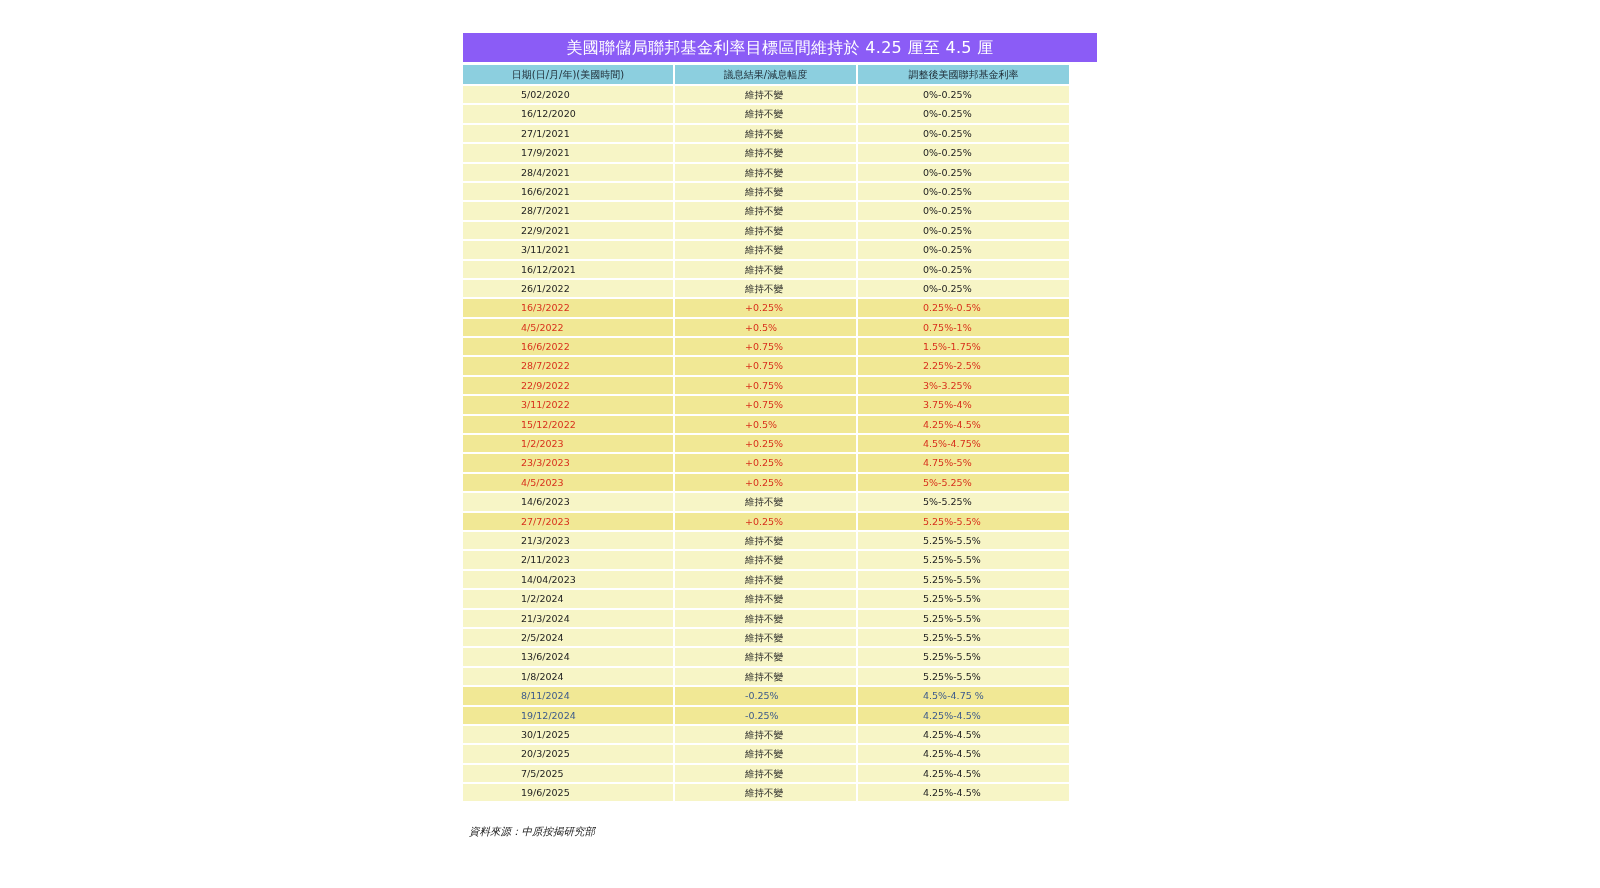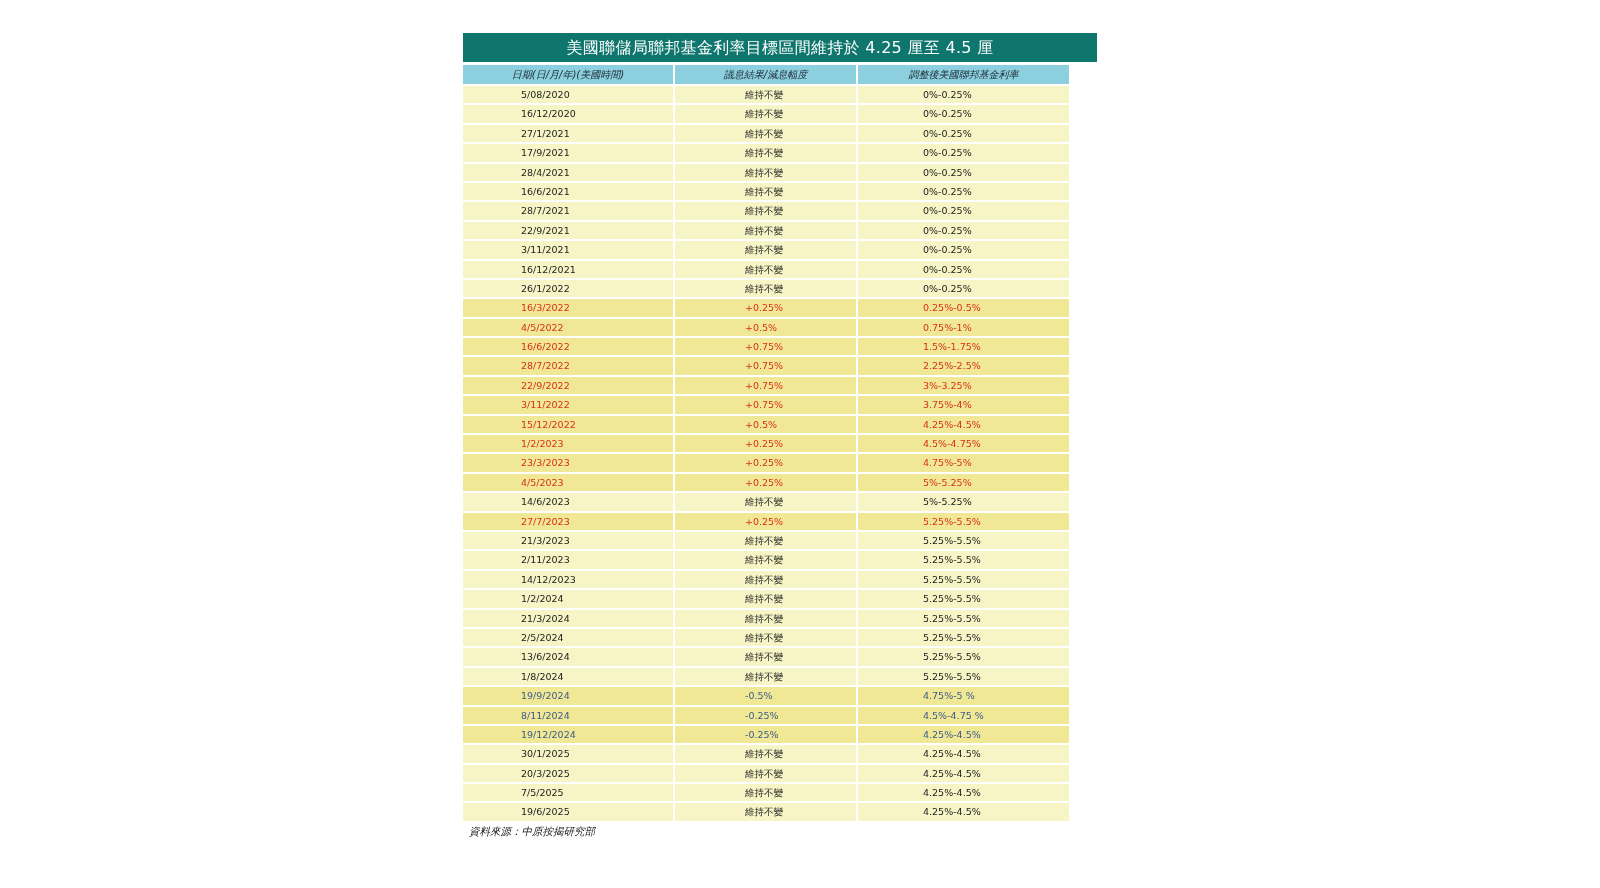--- a/index.html
+++ b/index.html
@@ -1,19 +1,19 @@
 <!DOCTYPE html>
 <html><head>
 <meta charset="utf-8">
 <style>
   html, body { margin:0; padding:0; background:#ffffff; }
   body { width:1600px; height:888px; position:relative; font-family:"DejaVu Sans","Liberation Sans",sans-serif; overflow:hidden; }
   .wrap { position:absolute; left:463px; top:33px; width:634px; }
-  .title { height:29px; background:#0f766e; color:#ffffff; font-size:16px; line-height:29px; text-align:center; letter-spacing:0.3px; }
-  .hdr { display:flex; margin-top:3px; height:19px;font-style:italic; }
+  .title { height:29px; background:#8b5cf6; color:#ffffff; font-size:16px; line-height:29px; text-align:center; letter-spacing:0.3px; }
+  .hdr { display:flex; margin-top:3px; height:19px; }
   .hdr > div { background:#8ccfdf; color:#1d2a33; font-size:10px; line-height:19px; text-align:center; }
   .c1 { width:210px; }
   .c2 { width:181px; margin-left:2px; }
   .c3 { width:211px; margin-left:2px; }
   .rows { margin-top:2px; }
   .row { display:flex; height:17.4px; margin-bottom:2px; }
   .row > div { font-size:9.5px; line-height:17.4px; white-space:nowrap; }
   .row .c1 { padding-left:58px; box-sizing:border-box; }
   .row .c2 { padding-left:70px; box-sizing:border-box; }
   .row .c3 { padding-left:65px; box-sizing:border-box; }
@@ -27,21 +27,21 @@
 
 <div class="wrap">
   <div class="title">美國聯儲局聯邦基金利率目標區間維持於 4.25 厘至 4.5 厘</div>
   <div class="hdr">
     <div class="c1">日期(日/月/年)(美國時間)</div>
     <div class="c2">議息結果/減息幅度</div>
     <div class="c3">調整後美國聯邦基金利率</div>
   </div>
   <div class="rows" id="rows">
       <div class="row hold">
-        <div class="c1">5/08/2020</div>
+        <div class="c1">5/02/2020</div>
         <div class="c2">維持不變</div>
         <div class="c3">0%-0.25%</div>
       </div>
       <div class="row hold">
         <div class="c1">16/12/2020</div>
         <div class="c2">維持不變</div>
         <div class="c3">0%-0.25%</div>
       </div>
       <div class="row hold">
         <div class="c1">27/1/2021</div>
@@ -152,21 +152,21 @@
         <div class="c1">21/3/2023</div>
         <div class="c2">維持不變</div>
         <div class="c3">5.25%-5.5%</div>
       </div>
       <div class="row hold">
         <div class="c1">2/11/2023</div>
         <div class="c2">維持不變</div>
         <div class="c3">5.25%-5.5%</div>
       </div>
       <div class="row hold">
-        <div class="c1">14/12/2023</div>
+        <div class="c1">14/04/2023</div>
         <div class="c2">維持不變</div>
         <div class="c3">5.25%-5.5%</div>
       </div>
       <div class="row hold">
         <div class="c1">1/2/2024</div>
         <div class="c2">維持不變</div>
         <div class="c3">5.25%-5.5%</div>
       </div>
       <div class="row hold">
         <div class="c1">21/3/2024</div>
@@ -180,25 +180,20 @@
       </div>
       <div class="row hold">
         <div class="c1">13/6/2024</div>
         <div class="c2">維持不變</div>
         <div class="c3">5.25%-5.5%</div>
       </div>
       <div class="row hold">
         <div class="c1">1/8/2024</div>
         <div class="c2">維持不變</div>
         <div class="c3">5.25%-5.5%</div>
-      </div>
-      <div class="row cut">
-        <div class="c1">19/9/2024</div>
-        <div class="c2">-0.5%</div>
-        <div class="c3">4.75%-5 %</div>
       </div>
       <div class="row cut">
         <div class="c1">8/11/2024</div>
         <div class="c2">-0.25%</div>
         <div class="c3">4.5%-4.75 %</div>
       </div>
       <div class="row cut">
         <div class="c1">19/12/2024</div>
         <div class="c2">-0.25%</div>
         <div class="c3">4.25%-4.5%</div>

